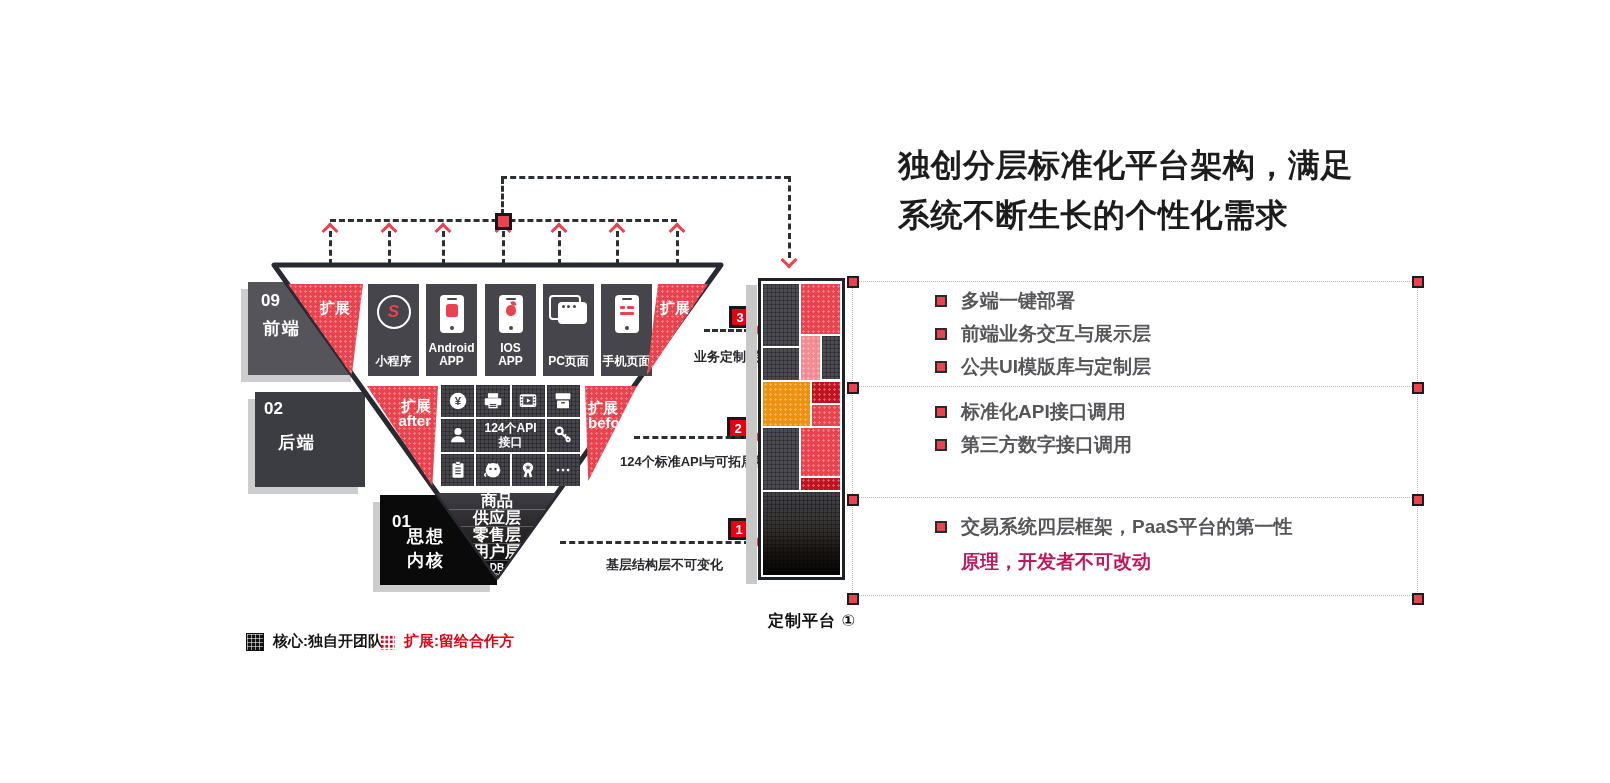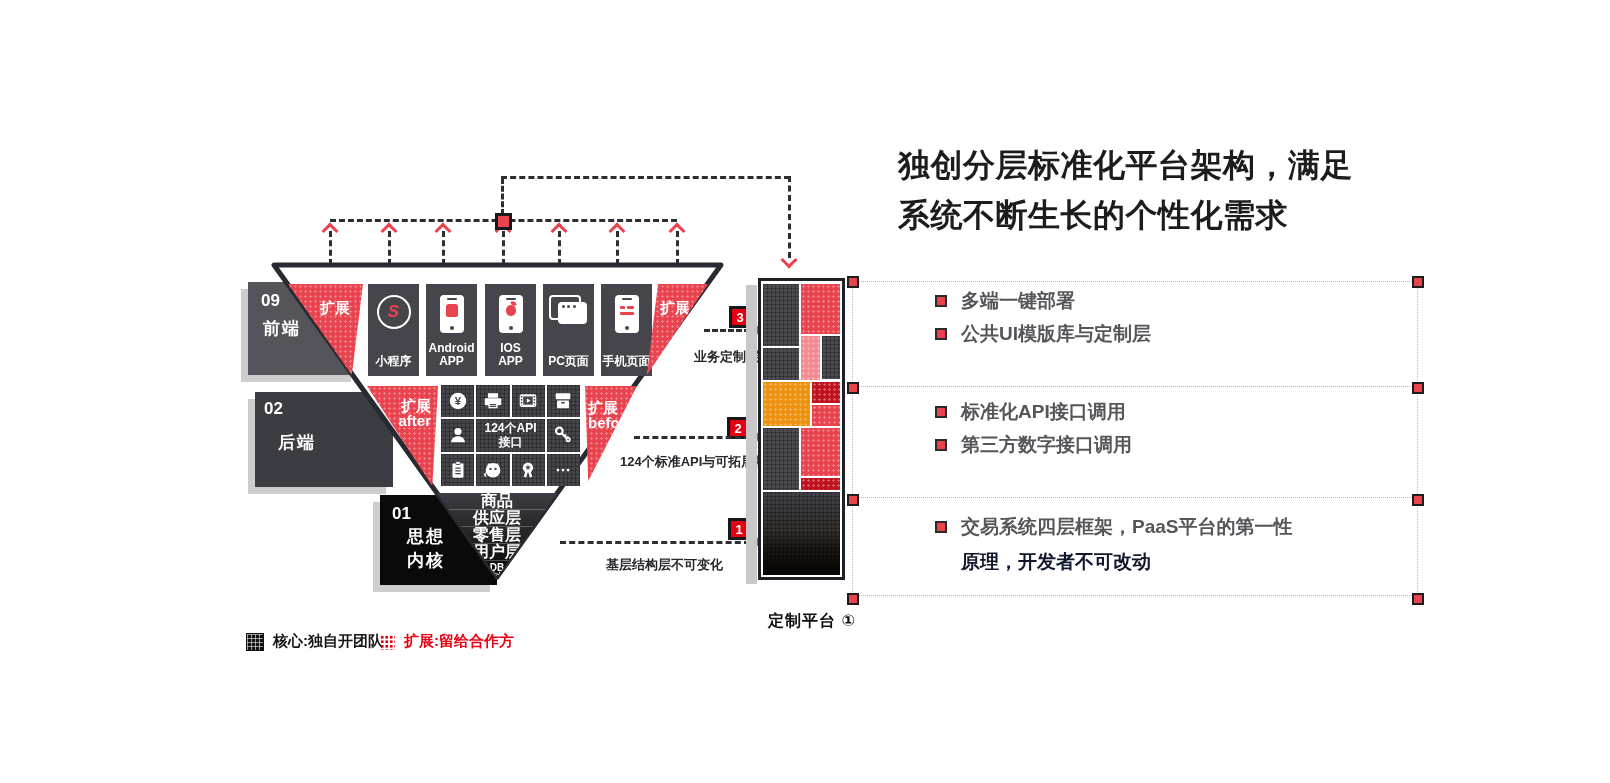--- a/index.html
+++ b/index.html
@@ -73,44 +73,44 @@
           linear-gradient(90deg,rgba(0,0,0,.28) 1px,transparent 1px),
           linear-gradient(#42424a,#33302d 45%,#1a1613 70%,#050505);
           background-size:4px 4px,4px 4px,100% 100%;}
   
   .title{position:absolute;left:898px;top:140px;font-size:32px;line-height:50px;font-weight:bold;color:#1c1c1c;letter-spacing:.5px;}
   .panel{position:absolute;left:852px;top:281px;width:566px;}
   .sel{border:1px dotted #b9b9b9;box-sizing:border-box;padding-left:82px;}
   .handle{position:absolute;width:8px;height:8px;background:#e8434e;border:2px solid #1d1d1d;box-sizing:content-box;}
   .b-item{display:flex;gap:14px;align-items:flex-start;margin-bottom:10px;font-size:19px;font-weight:bold;color:#55555a;line-height:23px;}
   .blt{flex:0 0 8px;width:8px;height:8px;background:#e8434e;border:2px solid #2b2b2b;margin-top:6px;}
-  .b-cont{margin-left:26px;font-size:19px;font-weight:bold;color:#0f172a;line-height:23px;margin-top:7px;}
+  .b-cont{margin-left:26px;font-size:19px;font-weight:bold;color:#be185d;line-height:23px;margin-top:7px;}
   
   .legend{position:absolute;display:flex;align-items:center;gap:9px;font-size:15px;font-weight:bold;}
   .lg-core-sq{width:16px;height:16px;background:#111;border:1px solid #111;
       background-image:linear-gradient(rgba(255,255,255,.55) 1px,transparent 1px),
       linear-gradient(90deg,rgba(255,255,255,.55) 1px,transparent 1px);background-size:4px 4px;}
   .lg-exp-sq{width:16px;height:16px;background-image:radial-gradient(#e60012 1.3px,transparent 1.45px);
       background-size:4.5px 4.5px;background-position:1px 1px;}
   .plat-label{position:absolute;left:768px;top:611px;font-size:16px;font-weight:bold;color:#101010;letter-spacing:1px;}
   svg text{font-family:"Liberation Sans","DejaVu Sans",sans-serif;}
 </style>
 </head>
 <body>
 
 <div class="lay" style="left:248px;top:282px;width:110px;height:93px;background:#54545a;z-index:1">
   <span class="num" style="left:13px;top:9px">09</span>
   <span class="nm" style="left:15px;top:35px">前端</span>
 </div>
-<div class="lay" style="left:255px;top:392px;width:138px;height:95px;background:#3c3c43;z-index:1">
+<div class="lay" style="left:255px;top:392px;width:110px;height:95px;background:#3c3c43;z-index:1">
   <span class="num" style="left:9px;top:7px">02</span>
   <span class="nm" style="left:23px;top:39px">后端</span>
 </div>
 <div class="lay" style="left:380px;top:495px;width:117px;height:90px;background:#0a0a0a;z-index:1">
-  <span class="num" style="left:12px;top:9px">01</span>
+  <span class="num" style="left:12px;top:17px">01</span>
   <span class="nm" style="left:27px;top:30px">思想</span>
   <span class="nm" style="left:27px;top:54px">内核</span>
 </div>
 
 <svg class="abs" style="left:0;top:0;z-index:2" width="1610" height="783">
   <polygon points="274,265 721,265 497,577" fill="#ffffff" stroke="#272a30" stroke-width="5" stroke-linejoin="round"></polygon>
 </svg>
 
 <div class="exp tx-dot" style="left:288px;top:284px;width:75px;height:91px;clip-path:polygon(0 0,100% 0,85% 100%);z-index:3">
   <span class="t" style="right:13px;top:16px">扩展</span>
@@ -334,20 +334,24 @@
 </div>
 
 <div class="panel">
   <div class="sel" style="height:106px;padding-top:7px">
     <div class="b-item">
         <i class="blt"></i>
         <span>多端一键部署</span>
       </div>
     <div class="b-item">
         <i class="blt"></i>
+        <span>前端业务交互与展示层</span>
+      </div>
+    <div class="b-item">
+        <i class="blt"></i>
         <span>公共UI模版库与定制层</span>
       </div>
   </div>
   <div class="sel" style="height:112px;margin-top:-1px;padding-top:13px">
     <div class="b-item">
         <i class="blt"></i>
         <span>标准化API接口调用</span>
       </div>
     <div class="b-item">
         <i class="blt"></i>

